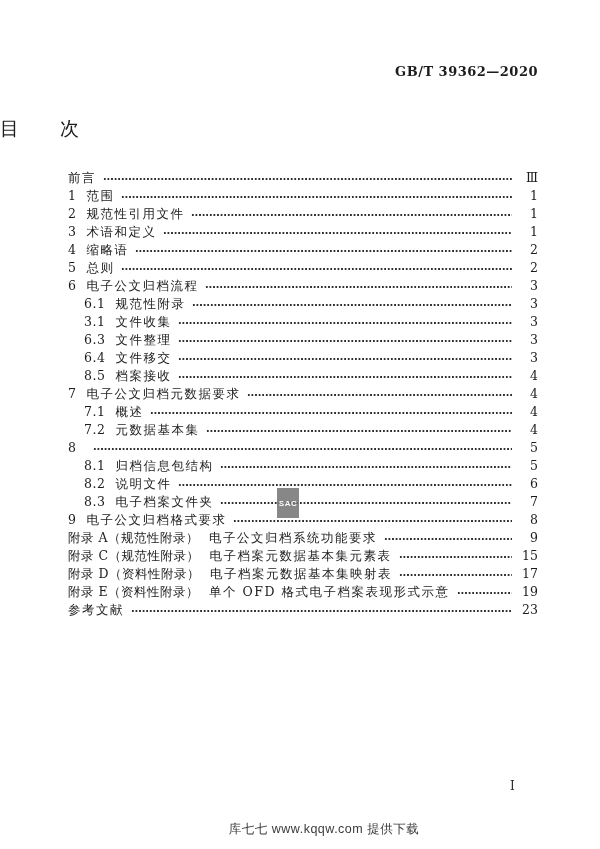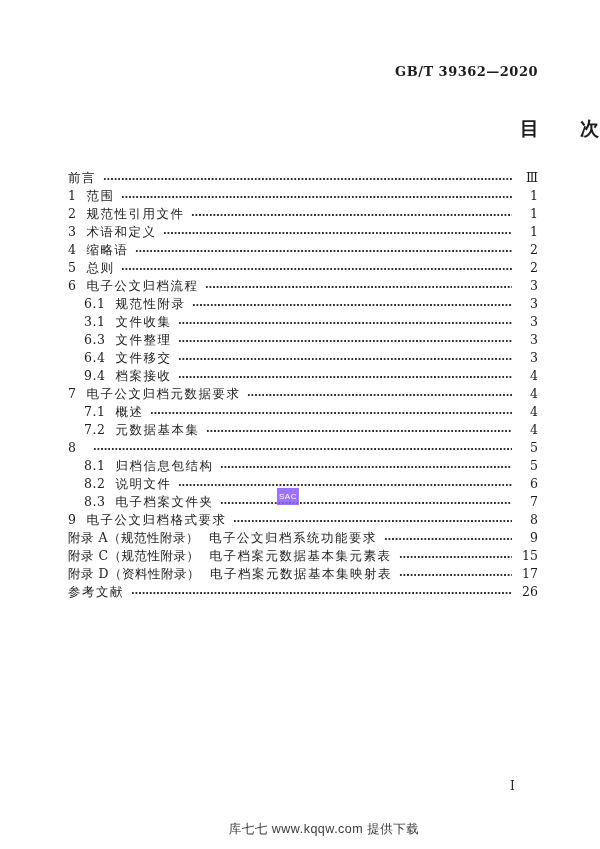--- a/index.html
+++ b/index.html
@@ -24,23 +24,23 @@
     font-size: 13px;
     font-weight: bold;
     letter-spacing: 0.5px;
     white-space: nowrap;
   }
   .doc-title {
     position: absolute;
     top: 116px;
     left: 0;
     width: 100%;
-    text-align: right;
+    text-align: left;
     font-size: 19px;
-    font-weight: bold;
+    font-weight: normal;
     letter-spacing: 1px;
     white-space: pre;
   }
   .toc {
     position: absolute;
     top: 170px;
     left: 68px;
     right: 62px;
   }
   .toc-row {
@@ -77,27 +77,27 @@
     flex: 0 0 auto;
     min-width: 20px;
     text-align: right;
     font-size: 12.5px;
   }
   .watermark-badge {
     position: absolute;
     left: 277px;
     top: 488px;
     width: 22px;
-    height: 17px;
-    background: #8b5cf6;
+    height: 30px;
+    background: #737373;
     opacity: 0.85;
     color: #ffffff;
     font-family: "Liberation Sans", "DejaVu Sans", sans-serif;
     font-size: 8px;
-    font-weight: normal;
+    font-weight: bold;
     display: flex;
     align-items: center;
     justify-content: center;
     letter-spacing: 0.5px;
   }
   .page-number {
     position: absolute;
     top: 779px;
     left: 510px;
     font-size: 12px;
@@ -186,21 +186,21 @@
     <span class="toc-leader"></span>
     <span class="toc-page">3</span>
   </div>
       <div class="toc-row sub">
     <span class="toc-num">6.4</span>
     <span class="toc-label">文件移交</span>
     <span class="toc-leader"></span>
     <span class="toc-page">3</span>
   </div>
       <div class="toc-row sub">
-    <span class="toc-num">9.4</span>
+    <span class="toc-num">8.5</span>
     <span class="toc-label">档案接收</span>
     <span class="toc-leader"></span>
     <span class="toc-page">4</span>
   </div>
       <div class="toc-row">
     <span class="toc-num">7</span>
     <span class="toc-label">电子公文归档元数据要求</span>
     <span class="toc-leader"></span>
     <span class="toc-page">4</span>
   </div>
@@ -257,24 +257,30 @@
     <span class="toc-leader"></span>
     <span class="toc-page">15</span>
   </div>
       <div class="toc-row">
     <span class="toc-num">附录 D（资料性附录）</span>
     <span class="toc-label">电子档案元数据基本集映射表</span>
     <span class="toc-leader"></span>
     <span class="toc-page">17</span>
   </div>
       <div class="toc-row">
+    <span class="toc-num">附录 E（资料性附录）</span>
+    <span class="toc-label">单个 OFD 格式电子档案表现形式示意</span>
+    <span class="toc-leader"></span>
+    <span class="toc-page">19</span>
+  </div>
+      <div class="toc-row">
 
     <span class="toc-label">参考文献</span>
     <span class="toc-leader"></span>
-    <span class="toc-page">26</span>
+    <span class="toc-page">23</span>
   </div>
     </div>
 
   <div class="watermark-badge">SAC</div>
 
   <div class="page-number">Ⅰ</div>
 
   <div class="footer-note">库七七 www.kqqw.com 提供下载</div>
 
 </div>

